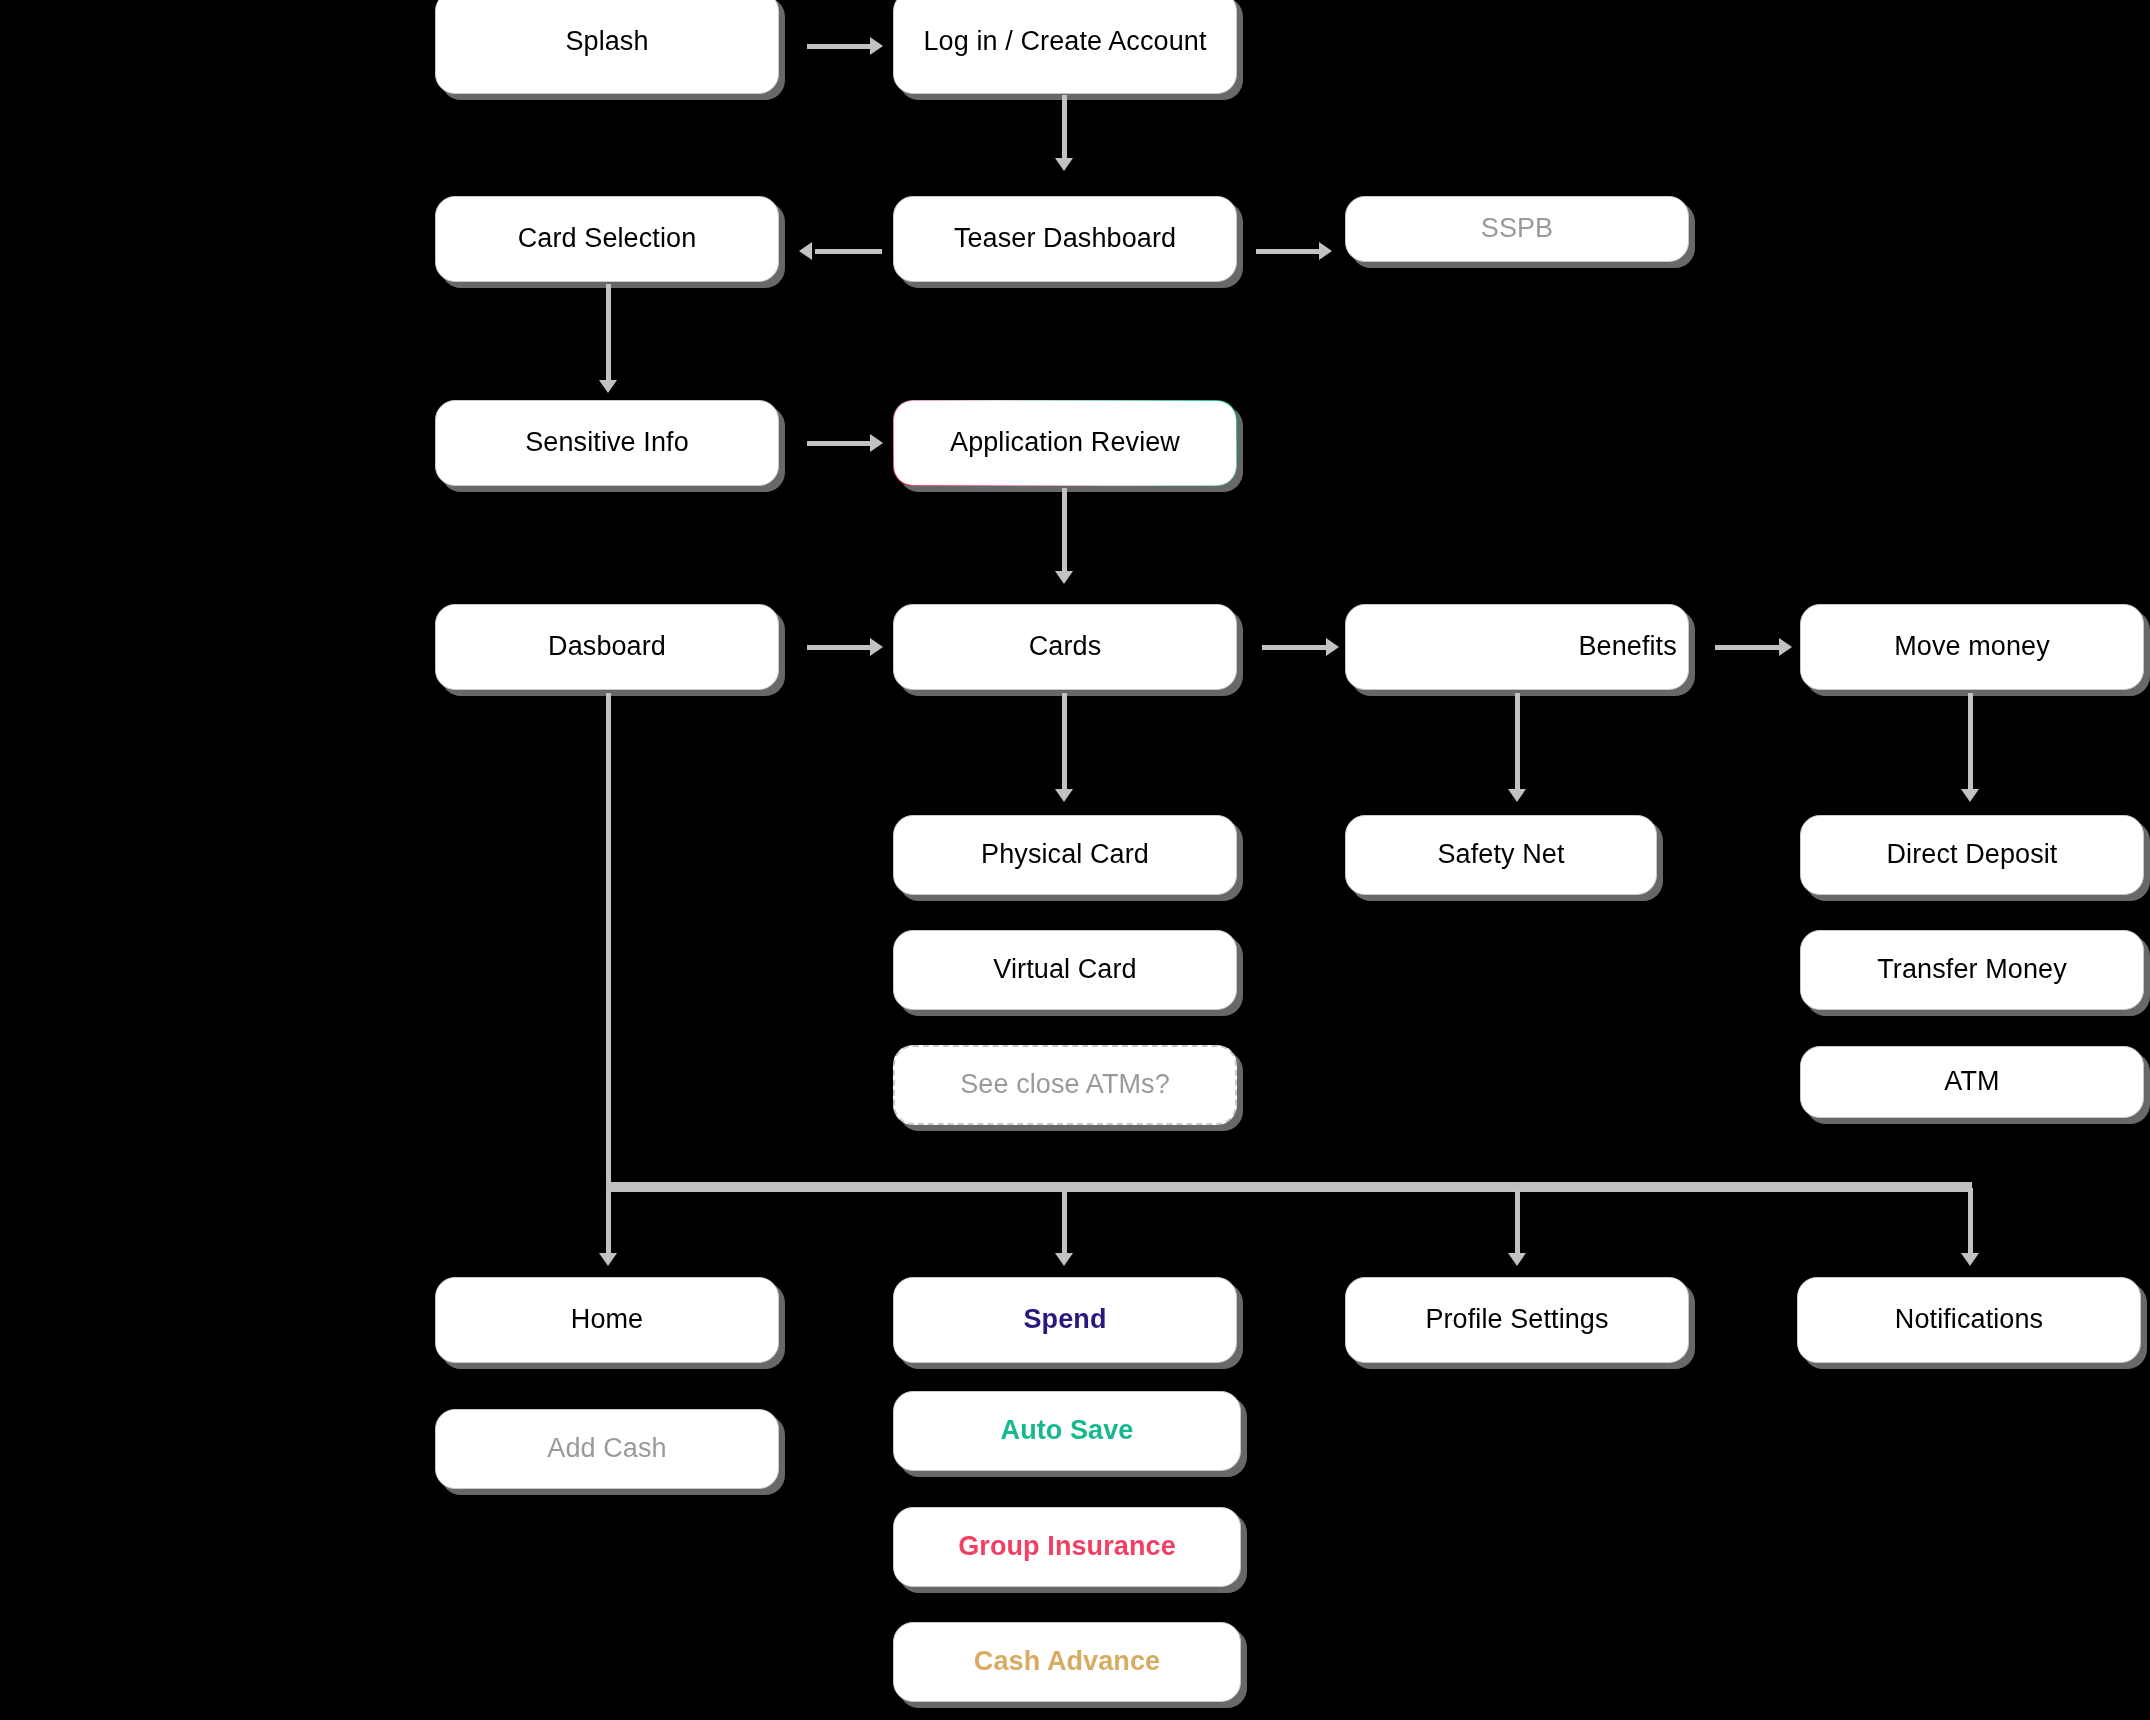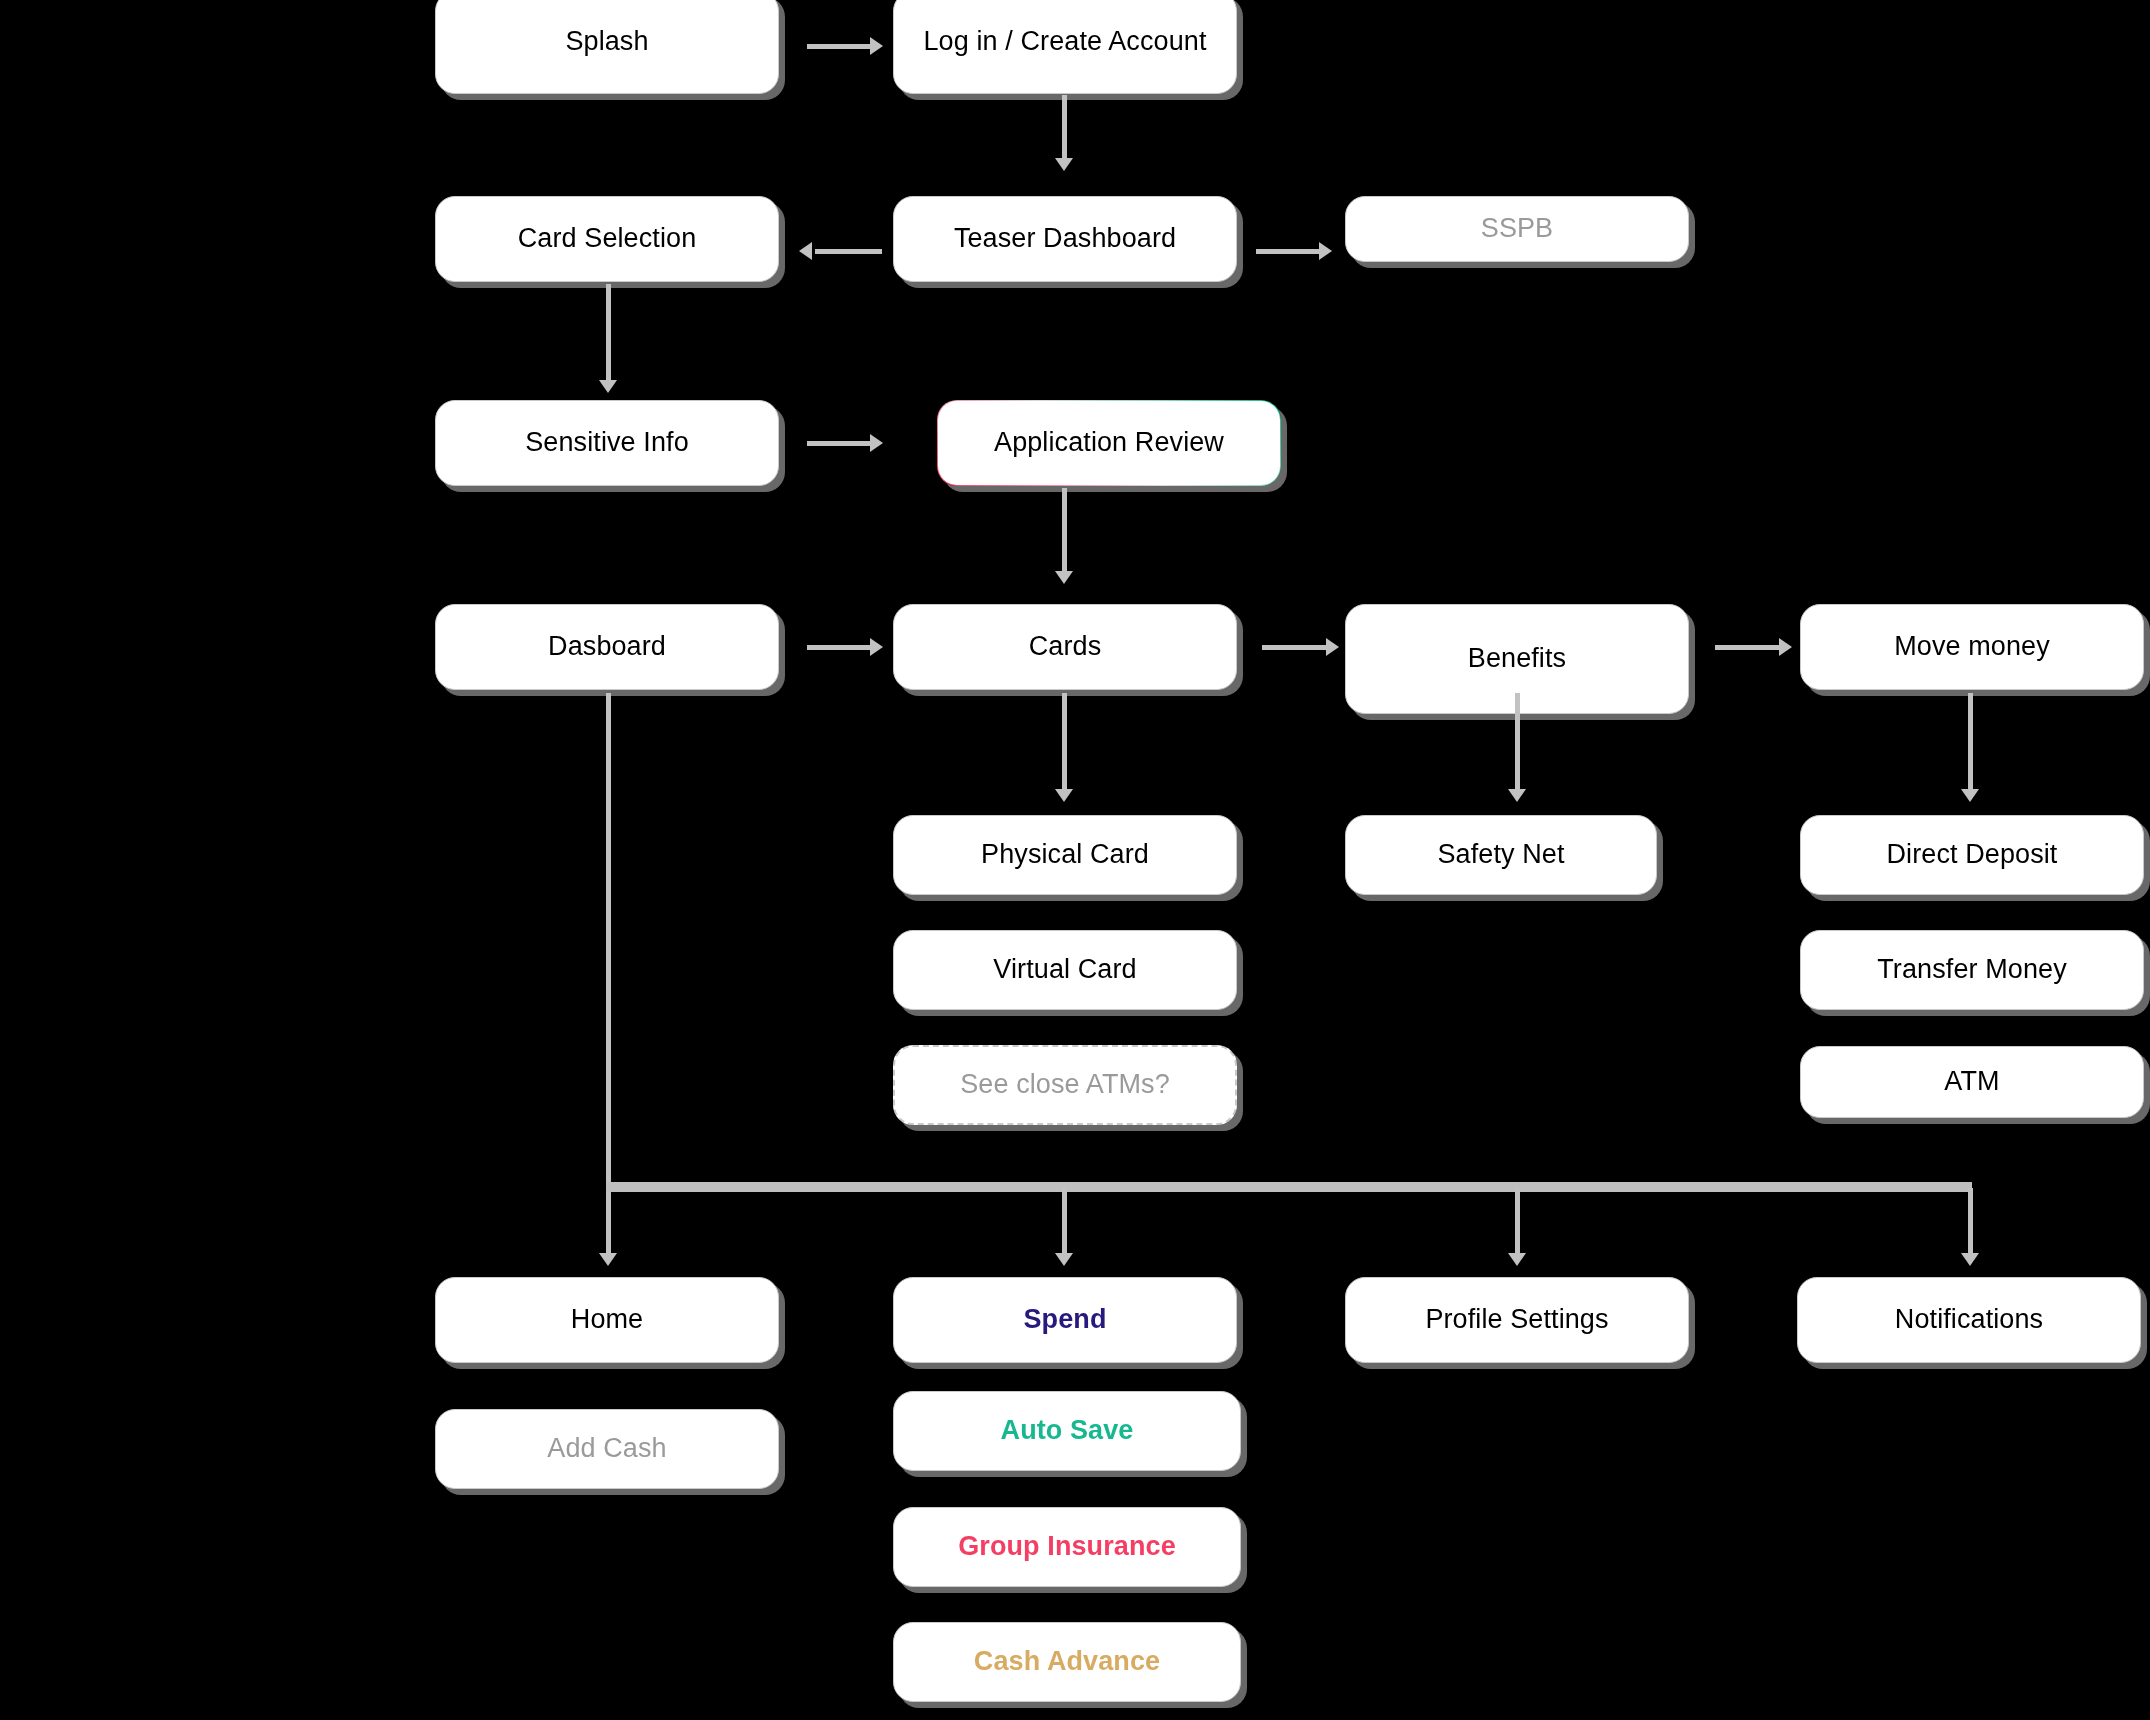--- a/index.html
+++ b/index.html
@@ -34,21 +34,20 @@
     box-shadow:6px 6px 0 0 rgba(190,190,190,0.55);
     padding:0 11.2px;
   }
   .node.muted{ color:#9a9a9a; }
   .node.dashed{ border-style:dashed; border-width:2.2px; color:#9a9a9a; }
   .node.grad{
     border-color:transparent;
     background:
       linear-gradient(#fff,#fff) padding-box,
       linear-gradient(215deg,#14b88a 0%,#8fd9c4 28%,#d9d9d9 52%,#f4869d 78%,#ef3f62 100%) border-box;
-    margin-left: 44px;
   }
   .node .label{ display:block; }
 
   
   .c-spend{ color:#28197e; font-weight:bold; }
   .c-autosave{ color:#17b890; font-weight:bold; }
   .c-groupins{ color:#f43f64; font-weight:bold; }
   .c-cashadv{ color:#d7ab61; font-weight:bold; }
 
   
@@ -142,21 +141,21 @@
   <div class="line hline" style="left:807px; top:645px; width:67px;"></div>
   <div class="arrow-r" style="left:870px; top:638px;"></div>
 
   <div class="node" style="left:893px; top:604px; width:344px; height:86px;">
     <span class="label">Cards</span>
   </div>
 
   <div class="line hline" style="left:1262px; top:645px; width:67px;"></div>
   <div class="arrow-r" style="left:1326px; top:638px;"></div>
 
-  <div class="node" style="left:1345px; top:604px; width:344px; height:110px;">
+  <div class="node" style="left:1345px; top:604px; width:344px; height:86px;justify-content:flex-end;">
     <span class="label">Benefits</span>
   </div>
 
   <div class="line hline" style="left:1715px; top:645px; width:67px;"></div>
   <div class="arrow-r" style="left:1779px; top:638px;"></div>
 
   <div class="node" style="left:1800px; top:604px; width:344px; height:86px;">
     <span class="label">Move money</span>
   </div>
 

